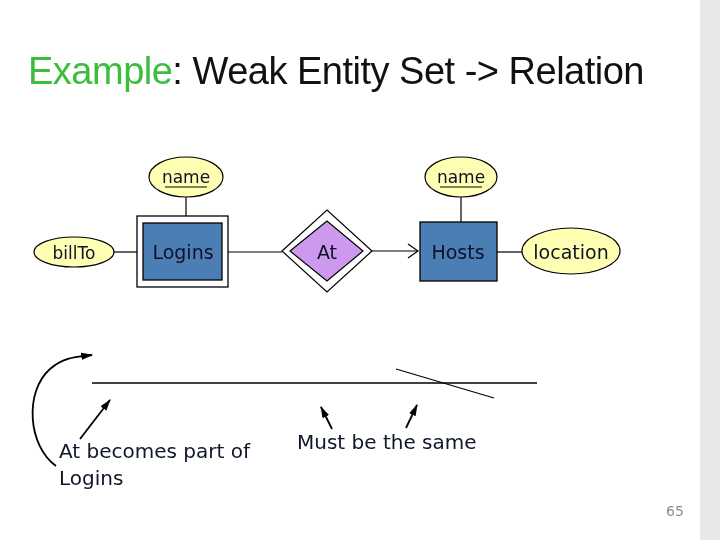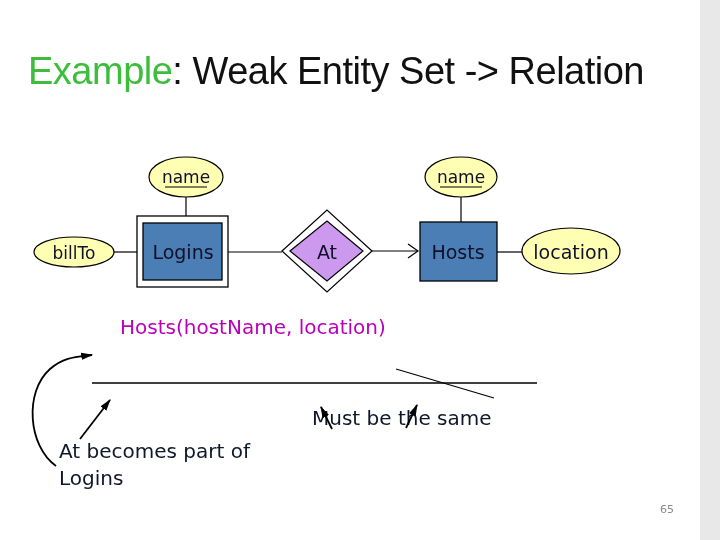--- a/index.html
+++ b/index.html
@@ -18,24 +18,24 @@
     font-family:"DejaVu Sans",sans-serif;fill:#101028;
   }
   .relations{
     position:absolute;left:120px;top:314px;z-index:2;
     font-size:20px;line-height:26px;color:#BB00BB;white-space:nowrap;
   }
   .note{
     position:absolute;z-index:2;color:#0f172a;font-size:20px;line-height:27px;white-space:nowrap;
   }
   .note.at-becomes{left:59px;top:438px;}
-  .note.must-be{left:297px;top:405px;margin-left:15px;}
+  .note.must-be{left:297px;top:429px;}
   .page-num{
-    position:absolute;left:660px;top:503px;width:30px;text-align:left;
-    font-size:11px;color:#8c8c8c;z-index:2;
+    position:absolute;left:660px;top:503px;width:30px;text-align:center;
+    font-size:14px;color:#8c8c8c;z-index:2;
   }
 </style>
 </head>
 <body>
 
 <div class="slide">
 
   <div class="title">
     <span class="hl">Example</span><span>: Weak Entity Set -&gt; Relation</span>
   </div>
@@ -70,21 +70,20 @@
 
     <ellipse cx="461" cy="177" rx="36" ry="20" fill="#FFFFB3" stroke="#000" stroke-width="1.2"></ellipse>
     <text class="shape-text" x="461" y="177" font-size="17" text-anchor="middle" dominant-baseline="central">name</text>
     <line x1="440" y1="187" x2="482" y2="187" stroke="#000" stroke-width="1.2"></line>
 
     <ellipse cx="571" cy="251" rx="49" ry="23" fill="#FFFFB3" stroke="#000" stroke-width="1.2"></ellipse>
     <text class="shape-text" x="571" y="252" font-size="19" text-anchor="middle" dominant-baseline="central">location</text>
   </svg>
 
   <div class="relations">
-    <div>Hosts(hostName, location)</div>
   </div>
 
   <div class="note at-becomes">
     <div>At becomes part of</div>
     <div>Logins</div>
   </div>
   <div class="note must-be">Must be the same</div>
 
   <svg class="layer" width="720" height="540" viewBox="0 0 720 540" style="z-index:3">
     <defs>

